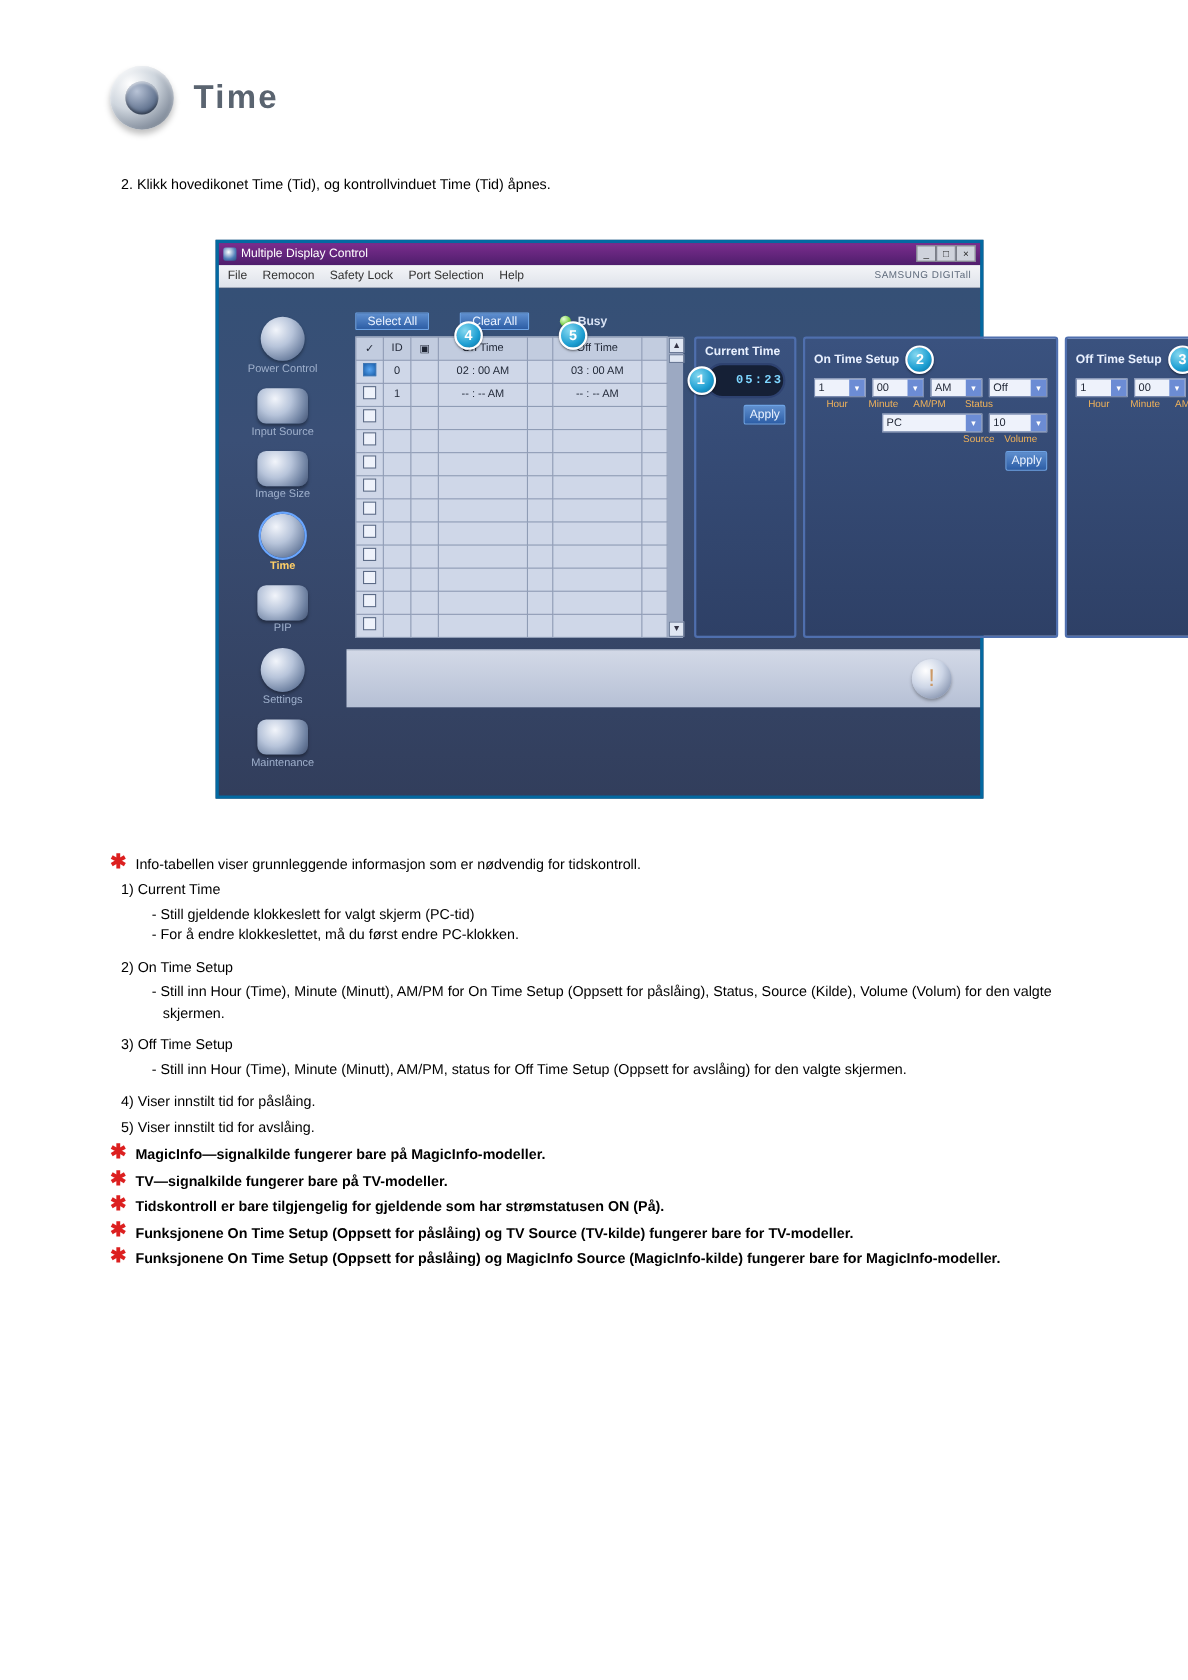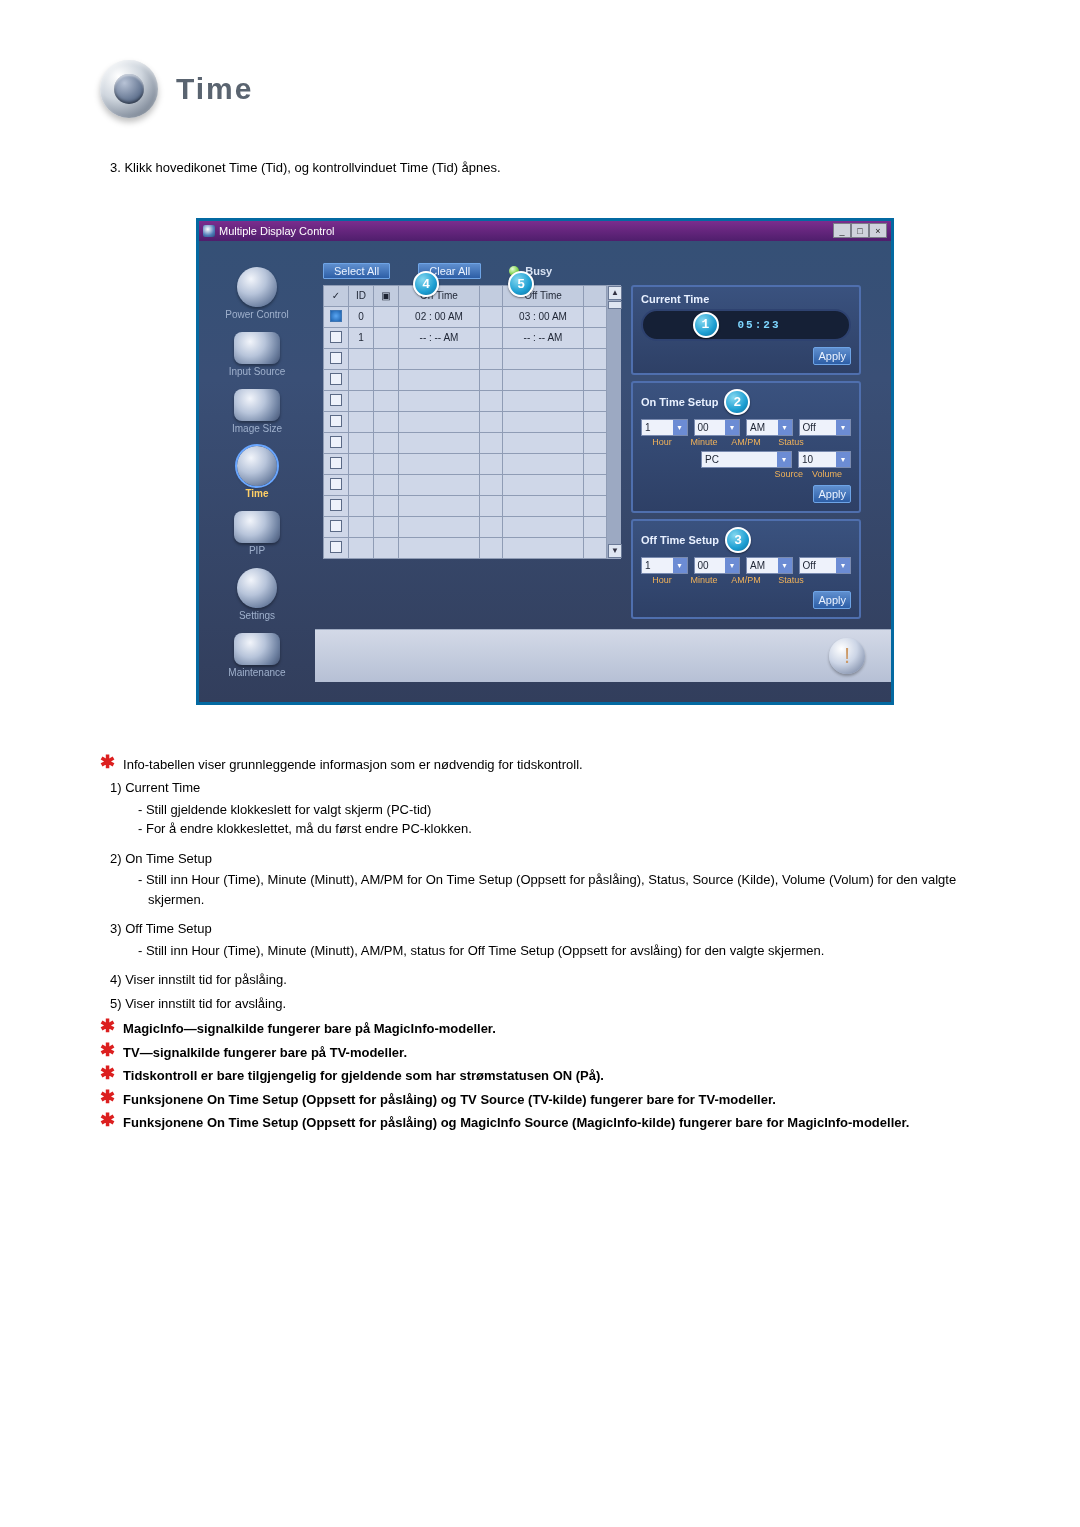--- a/index.html
+++ b/index.html
@@ -107,21 +107,21 @@
   .scroll-arrow.up{top:1px;} .scroll-arrow.dn{bottom:1px;}
 
   .marker{
     position:absolute; width:22px;height:22px;border-radius:50%;
     background:radial-gradient(circle at 35% 30%, #85d8f0, #1c9ed2 60%, #0f6a95);
     border:2px solid #fff; color:#fff; font-weight:bold; font-size:13px;
     display:flex;align-items:center;justify-content:center;
     box-shadow:0 1px 2px rgba(0,0,0,.5);
   }
 
-  .right-col { width:230px; display:flex; flex-direction:column; gap:6px; }
+  .right-col { width:230px; display:flex; flex-direction:row; gap:6px; }
   .panel {
     border:2px solid #4f6fae; border-radius:3px; background: linear-gradient(#3a527f, #2e4066);
     padding:6px 8px 8px 8px;
   }
   .panel-title{color:#e8f0ff;font-weight:bold; font-size:11px; margin-bottom:4px; display:flex; align-items:center; gap:6px;}
   .field-row{display:flex; gap:6px; align-items:center; margin-top:4px;}
   .sel{
     background:#eef2fb; border:1px solid #7a8bb0; height:15px; display:flex; align-items:center;
     justify-content:space-between; padding:0 0 0 3px; color:#1d2433; font-size:10px;
   }
@@ -169,34 +169,44 @@
 <div class="page">
 
   <div class="head-row">
     <div class="head-icon-wrap">
       <div class="head-icon-inner"></div>
     </div>
     <div class="head-title">Time</div>
   </div>
 
   <div class="intro-list">
-    <div>3.  Klikk hovedikonet Time (Tid), og kontrollvinduet Time (Tid) åpnes.</div>
+    <div>2.  Klikk hovedikonet Time (Tid), og kontrollvinduet Time (Tid) åpnes.</div>
   </div>
 
   <div class="app-window">
     <div class="titlebar">
       <div class="titlebar-left">
         <div class="title-appicon"></div>
         <span>Multiple Display Control</span>
       </div>
       <div class="win-btns">
         <div class="win-btn">_</div>
         <div class="win-btn">□</div>
         <div class="win-btn">×</div>
       </div>
+    </div>
+    <div class="menubar">
+      <div class="menus">
+        <span>File</span>
+        <span>Remocon</span>
+        <span>Safety Lock</span>
+        <span>Port Selection</span>
+        <span>Help</span>
+      </div>
+      <span class="brand">SAMSUNG DIGITall</span>
     </div>
 
     <div class="app-body">
       <div class="sidebar">
         <div class="side-item">
           <div class="side-icon pill"></div>
           <span>Power Control</span>
         </div>
         <div class="side-item">
           <div class="side-icon"></div>

